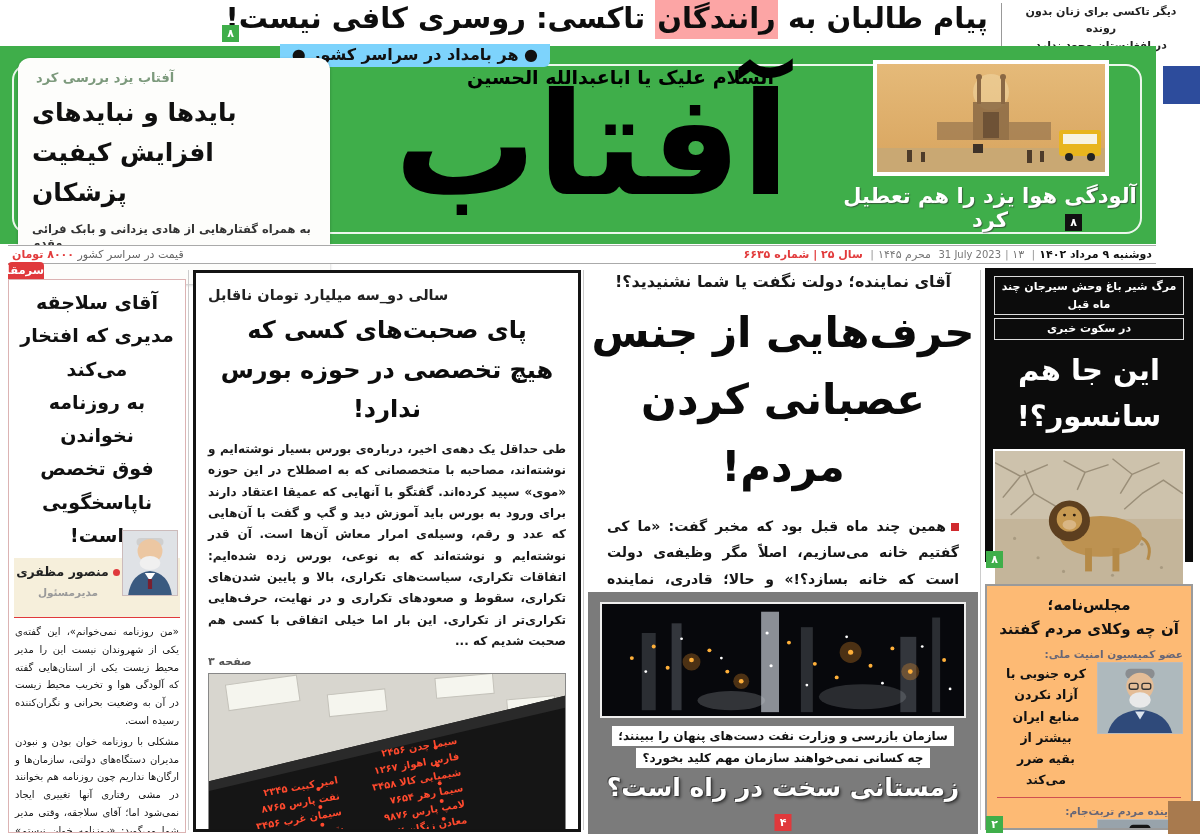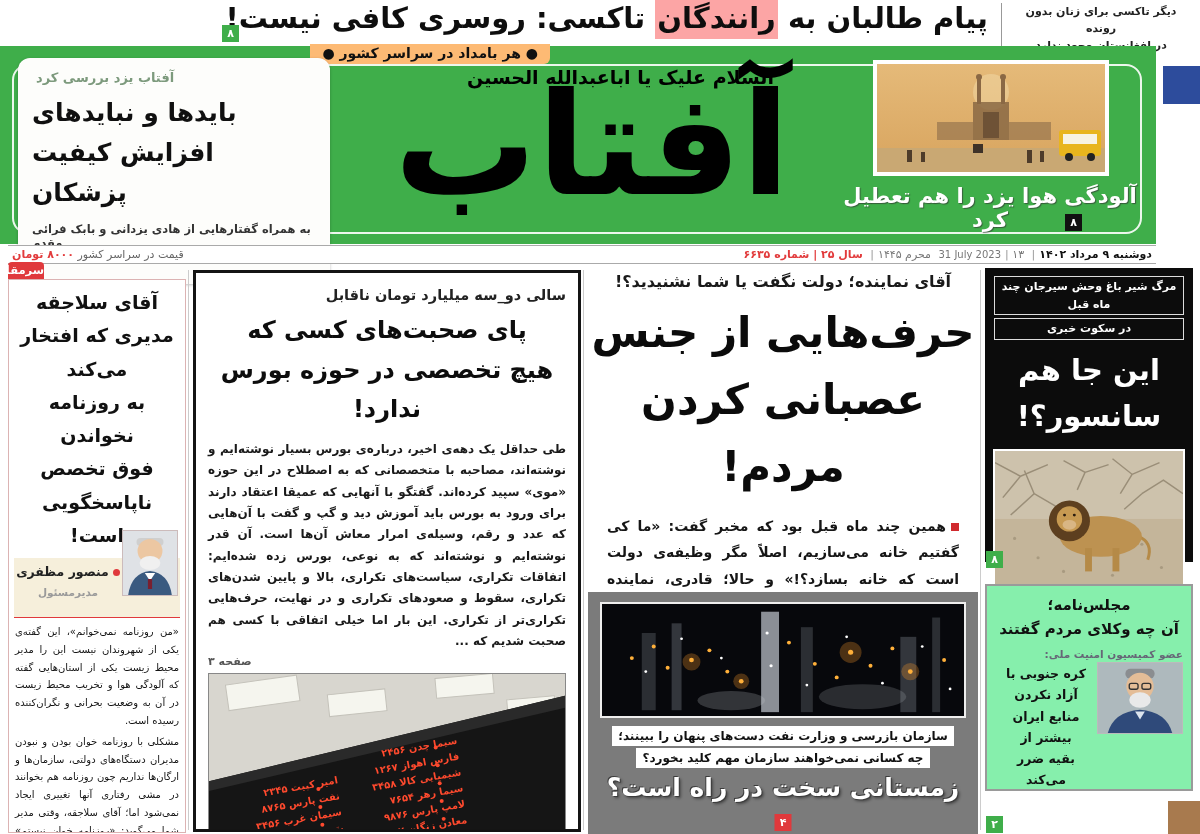--- a/index.html
+++ b/index.html
@@ -17,21 +17,21 @@
   .banner-note{top:3px;left:auto;right:8px;width:182px;font-size:11px;font-weight:700;color:#222;
                text-align:center;line-height:1.55;border-left:1px solid #999;padding-left:8px;}
   .banner-headline{top:1px;right:212px;font-size:29px;font-weight:800;color:#0e0e0e;white-space:nowrap;}
   .hl{background:#fca5a5;padding:4px 2px;}
   .banner-badge{left:222px;top:25px;}
 
   
   .masthead{top:46px;left:0;width:1156px;height:198px;background:#3fae4a;}
   .mast-outline{position:absolute;left:12px;right:14px;top:18px;bottom:10px;
                 border:2px solid rgba(255,255,255,.9);border-radius:16px;}
-  .tagline{position:absolute;top:-2px;right:606px;background:#fdba74;color:#111;font-size:14px;
+  .tagline{position:absolute;top:-2px;right:606px;background:#7dd3fc;color:#111;font-size:16px;
            font-weight:700;padding:1px 12px 3px;border-radius:0 0 6px 6px;white-space:nowrap;}
   .mast-left-box{position:absolute;left:18px;top:12px;width:312px;height:226px;background:#fdfdfb;
                  border-radius:12px;padding:10px 14px;box-sizing:border-box;text-align:left;
                  box-shadow:0 1px 3px rgba(0,0,0,.25);}
   .mast-kicker{color:#7d9a7d;font-size:13px;font-weight:700;margin:2px 0 8px 4px;}
   .mast-head{font-size:25px;font-weight:900;color:#101010;line-height:1.6;}
   .mast-sub{font-size:11.5px;font-weight:700;color:#333;margin-top:9px;}
   .mast-left-badge{position:absolute;left:4px;bottom:-2px;}
   .mast-callig{position:absolute;right:382px;top:20px;width:268px;color:#000;font-size:19px;
                font-weight:900;text-align:center;white-space:nowrap;}
@@ -72,21 +72,21 @@
   .author-photo{position:absolute;right:2px;top:-28px;width:54px;height:64px;border:1px solid #cbb;}
   .author-name{font-size:12.5px;font-weight:900;color:#222;}
   .red-dot{display:inline-block;width:7px;height:7px;border-radius:50%;background:#e0393c;margin-left:4px;}
   .author-role{font-size:10.5px;color:#9a9a9a;margin-top:7px;font-weight:700;}
   .edit-body{padding:5px 1px;font-size:10px;line-height:1.78;text-align:justify;color:#141414;}
   .edit-body p{margin:0 0 3px;}
 
   
   .bourse-box{left:193px;top:270px;width:388px;height:562px;border:3px solid #141414;background:#fff;
               padding:8px 12px;box-sizing:border-box;overflow:hidden;}
-  .bourse-kicker{text-align:right;font-size:14.5px;font-weight:800;color:#222;margin-top:6px;}
+  .bourse-kicker{text-align:left;font-size:14.5px;font-weight:800;color:#222;margin-top:6px;}
   .bourse-head{text-align:center;font-size:24px;font-weight:900;color:#0d0d0d;line-height:1.65;margin:8px 0 9px;}
   .bourse-body{font-size:12px;font-weight:600;line-height:1.78;text-align:justify;color:#1a1a1a;}
   .bourse-pref{font-size:11px;color:#555;margin:3px 0 5px;text-align:left;font-weight:700;}
   .bourse-photo{width:100%;height:258px;display:block;border:1px solid #888;box-sizing:border-box;}
 
   
   .main-col{left:588px;top:272px;width:390px;text-align:center;}
   .main-kicker{font-size:16px;font-weight:800;color:#1a1a1a;}
   .main-head{font-size:42px;font-weight:900;color:#0b0b0b;line-height:1.6;margin-top:8px;}
   .main-body{margin:12px auto 0;width:352px;font-size:14px;font-weight:700;line-height:1.9;
@@ -106,21 +106,21 @@
 
   
   .censor-box{left:985px;top:268px;width:208px;height:294px;background:#0c0c0c;padding:8px;
               box-sizing:border-box;text-align:center;}
   .censor-kicker{display:block;border:1px solid #ddd;color:#fff;font-size:11px;font-weight:700;
                  padding:1px 3px;line-height:1.6;margin:0 auto 3px;max-width:182px;}
   .censor-head{color:#fff;font-size:29px;font-weight:900;line-height:1.6;margin:7px 0 9px;}
   .lion-photo{width:100%;height:138px;display:block;border:2px solid #fff;box-sizing:border-box;}
   .censor-badge{left:986px;top:551px;}
 
-  .majles-box{left:985px;top:584px;width:208px;height:207px;border:2px solid #9a9a9a;background:#86efac;
+  .majles-box{left:985px;top:584px;width:208px;height:246px;border:2px solid #9a9a9a;background:#fdba74;
               padding:7px 8px;box-sizing:border-box;overflow:hidden;}
   .majles-title{text-align:center;font-size:15px;font-weight:900;color:#111;line-height:1.6;}
   .mj-kicker{font-size:10.5px;color:#667;font-weight:700;text-align:right;margin:7px 0 2px;}
   .mj-row{display:flex;align-items:flex-start;}
   .mj-photo{width:86px;height:72px;flex:0 0 86px;border:1px solid #bbb;box-sizing:border-box;}
   .mj-head{flex:1;font-size:12.5px;font-weight:900;color:#111;line-height:1.7;text-align:center;padding-top:1px;}
   .mj-div{border-top:1px solid #cf5050;margin:6px 2px;}
   .majles-badge{left:986px;top:816px;}
 
   .brown-mark{left:1168px;top:801px;width:32px;height:33px;background:#a87a4e;}

